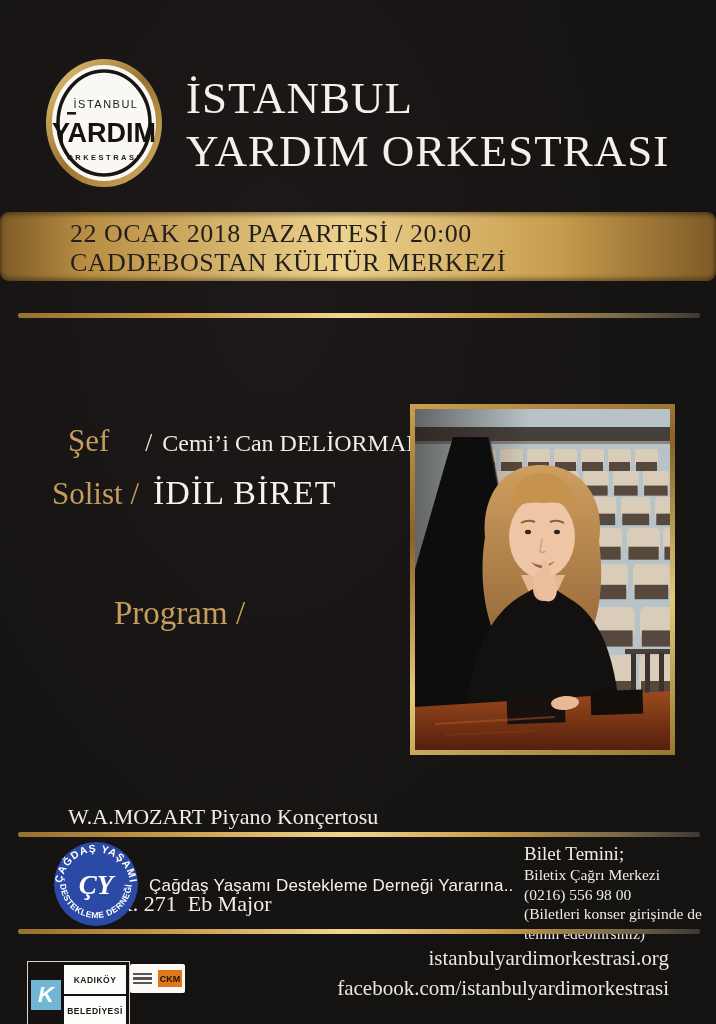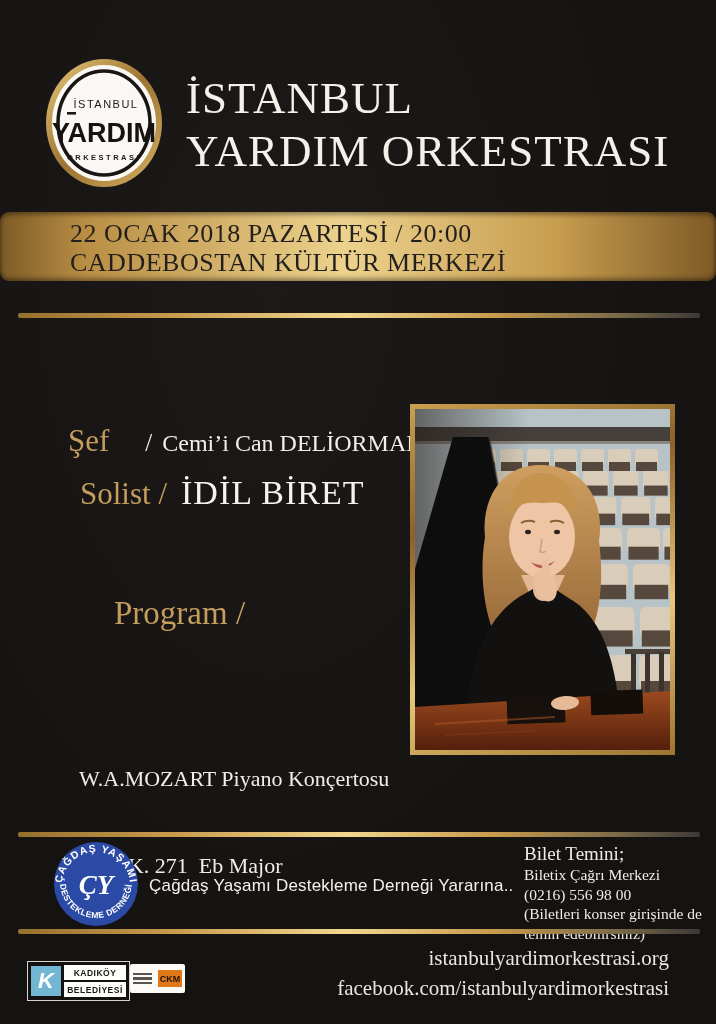--- a/index.html
+++ b/index.html
@@ -22,27 +22,27 @@
   .gline{position:absolute;left:18px;width:682px;height:5px;border-radius:2px;
     background:linear-gradient(90deg,#96702e 0%,#c79a4c 22%,#f2d78f 48%,#c79a4c 70%,#7a6a4a 88%,#3c3834 100%);}
   .gline-1{top:313px;} .gline-2{top:832px;} .gline-3{top:929px;}
 
   
   .gold{color:#c59d5d;}
   .line-sef{position:absolute;left:68px;top:423px;}
   .sef-label{font-size:31px;}
   .sef-sep{font-size:25px;color:#f1ede7;margin-left:36px;}
   .sef-name{font-size:24px;color:#f1ede7;margin-left:10px;}
-  .line-solist{position:absolute;left:80px;top:474px;}
+  .line-solist{position:absolute;left:52px;top:474px;}
   .solist-label{font-size:31px;}
   .solist-name{font-size:34px;color:#f6f3ee;margin-left:14px;letter-spacing:1px;}
   .program-heading{position:absolute;left:70px;top:595px;font-size:33px;margin-left:44px;}
   .program-item{position:absolute;left:68px;font-size:22px;line-height:1.32;
     color:#f1ede7;white-space:pre-wrap;}
-  .program-item-1{top:648px;} .program-item-2{top:706px;margin-left:11px;}
+  .program-item-1{top:648px;} .program-item-2{top:744px;}
 
   
   .photo-frame{position:absolute;left:410px;top:404px;padding:5px;
     background:linear-gradient(160deg,#caa14e 0%,#8a6228 30%,#e7c878 65%,#9a7530 100%);}
   .photo{width:255px;height:341px;display:block;background:#b7c3c7;}
 
   
   .sponsor-logo{position:absolute;left:53px;top:841px;width:86px;height:86px;}
   .benefit-text{position:absolute;left:149px;top:876px;font-size:17px;
     font-family:"Liberation Sans", sans-serif;color:#f4f1ec;letter-spacing:.2px;}
@@ -50,21 +50,21 @@
   .tickets-heading{font-size:19px;}
   .tickets-line{font-size:15.5px;line-height:1.26;}
 
   
   .kadikoy-logo{position:absolute;left:27px;top:961px;display:flex;gap:3px;
     background:#151111;border:1.5px solid #d9d4cc;padding:3px;align-items:center;}
   .kadikoy-k{width:30px;height:30px;background:#72b6d4;color:#fff;
     font-family:"Liberation Sans", sans-serif;font-weight:bold;font-style:italic;
     font-size:22px;display:flex;align-items:center;justify-content:center;}
   .kadikoy-col{display:flex;flex-direction:column;gap:2px;}
-  .kadikoy-box{width:62px;height:15px;background:#fdfdfb;color:#1a1714;
+  .kadikoy-box{width:62px;height:29px;background:#fdfdfb;color:#1a1714;
     font-family:"Liberation Sans", sans-serif;font-weight:bold;font-size:8.5px;
     letter-spacing:.5px;display:flex;align-items:center;justify-content:center;}
   .ckm-logo{position:absolute;left:130px;top:964px;width:55px;height:29px;
     background:#fbfaf7;border-radius:2px;display:flex;align-items:center;
     justify-content:space-between;padding:0 3px;box-sizing:border-box;}
   .ckm-lines{display:flex;flex-direction:column;gap:2px;}
   .ckm-lines span{display:block;width:19px;height:2.5px;background:#5a5550;}
   .ckm-badge{width:24px;height:17px;background:#e07818;color:#241404;
     font-family:Liberation Sans, sans-serif;font-weight:bold;font-size:9px;
     display:flex;align-items:center;justify-content:center;}

